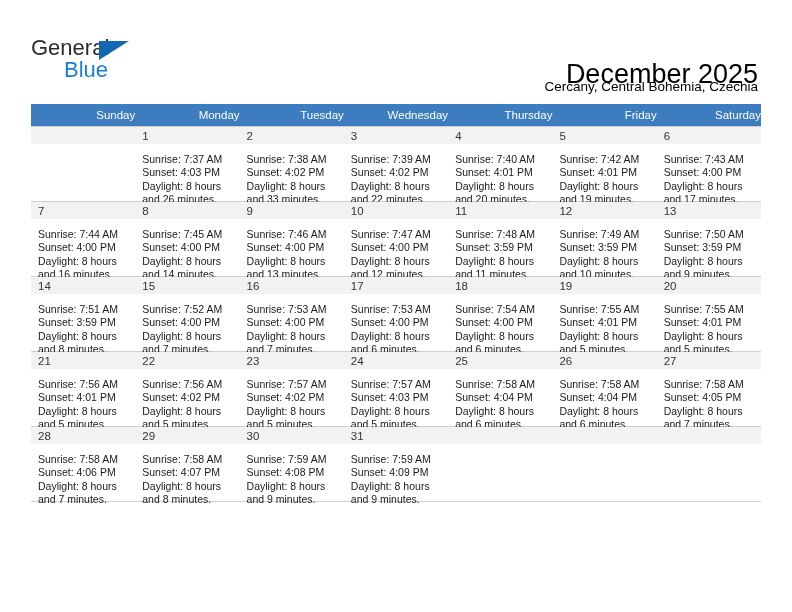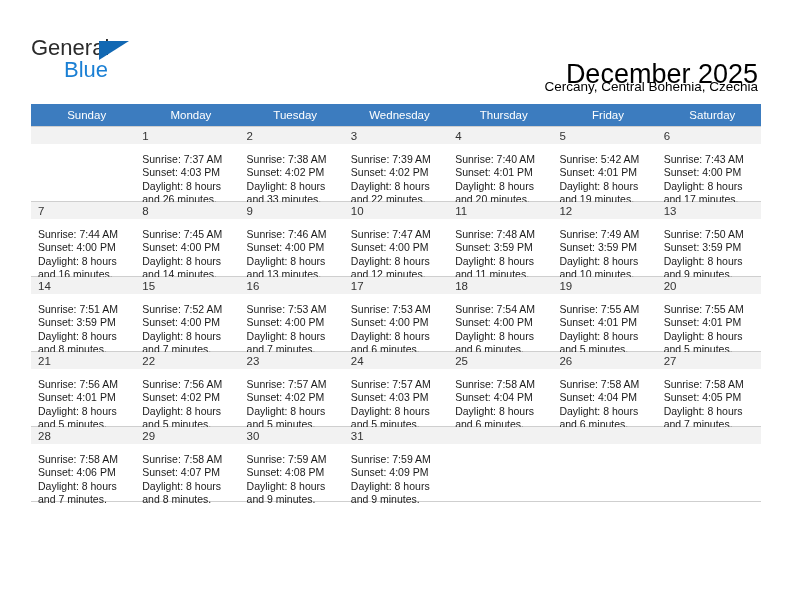--- a/index.html
+++ b/index.html
@@ -91,21 +91,21 @@
     top: 104px;
     width: 730px;
     border-collapse: collapse;
     table-layout: fixed;
   }
   .calendar th {
     background: #3c7cbf;
     color: #ffffff;
     font-size: 11.5px;
     font-weight: normal;
-    text-align: center;
+    text-align: right;
     padding: 5px 0 5px 7px;
     height: 12px;
     border: none;
   }
   .calendar td {
     vertical-align: top;
     width: 104.28px;
     height: 74px;
     padding: 0;
     border-top: 1px solid #cfcfcf;
@@ -215,21 +215,21 @@
                 <div>Sunset: 4:01 PM</div>
                 <div>Daylight: 8 hours</div>
                 <div>and 20 minutes.</div>
               </div>
             </div>
           </td>
           <td>
             <div class="cell-inner">
               <div class="daynum-band">5</div>
               <div class="detail">
-                <div>Sunrise: 5:42 AM</div>
+                <div>Sunrise: 7:42 AM</div>
                 <div>Sunset: 4:01 PM</div>
                 <div>Daylight: 8 hours</div>
                 <div>and 19 minutes.</div>
               </div>
             </div>
           </td>
           <td>
             <div class="cell-inner">
               <div class="daynum-band">6</div>
               <div class="detail">

